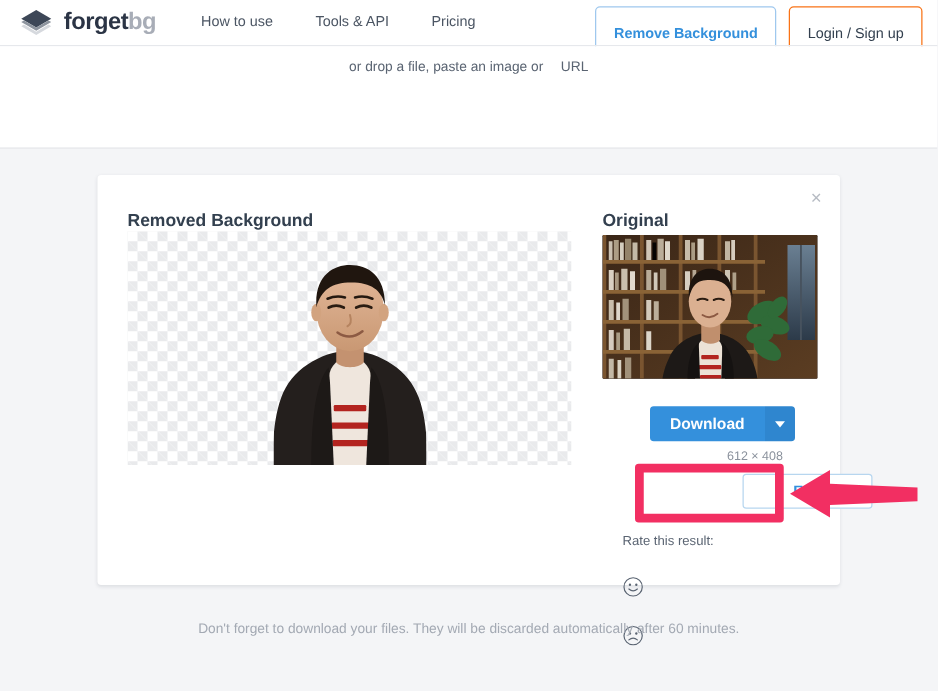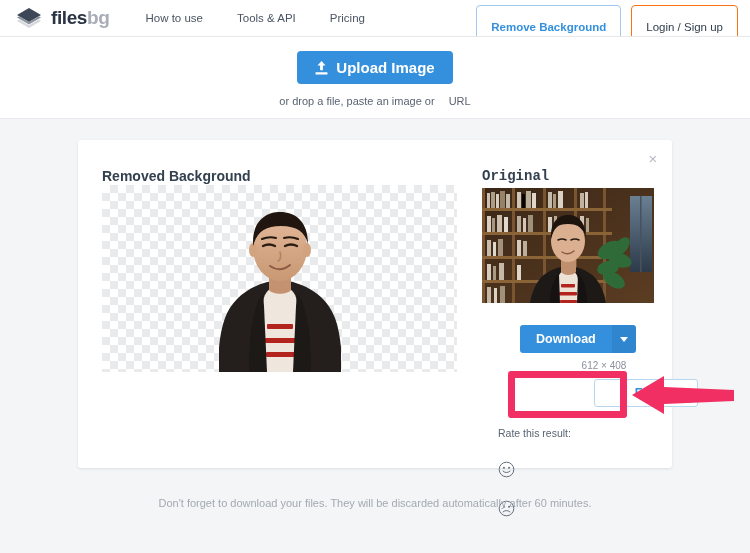--- a/index.html
+++ b/index.html
@@ -79,21 +79,21 @@
   .card-close {
     position: absolute; right: 10px; top: 9px;
     width: 18px; height: 18px; color: #b6bbc3; font-size: 15px;
     display: flex; align-items: center; justify-content: center;
     cursor: pointer; line-height: 1;
   }
   .panel-title {
     position: absolute; font-size: 14px; font-weight: 700; color: #33404f;
   }
   .title-removed { left: 24px; top: 28px; }
-  .title-original { left: 404px; top: 28px; font-family: Liberation Mono, monospace; }
+  .title-original { left: 404px; top: 28px; }
 
   
   .preview-removed {
     position: absolute; left: 24px; top: 45px; width: 355px; height: 187px;
     background-image:
       linear-gradient(45deg, #e9eaec 25%, transparent 25%, transparent 75%, #e9eaec 75%),
       linear-gradient(45deg, #e9eaec 25%, transparent 25%, transparent 75%, #e9eaec 75%);
     background-size: 16px 16px;
     background-position: 0 0, 8px 8px;
     background-color: #ffffff;
@@ -165,45 +165,38 @@
 
   <div class="header">
 
     <div class="logo-wrap">
       <svg class="logo-mark" viewBox="0 0 26 22">
         <polygon points="13,1 25,8 13,15 1,8" fill="#3d4757"></polygon>
         <polygon points="13,15 3.2,9.3 1,10.6 13,17.6 25,10.6 22.8,9.3" fill="#8d949e"></polygon>
         <polygon points="13,18.3 3.2,12.6 1,13.9 13,20.9 25,13.9 22.8,12.6" fill="#d6d9de"></polygon>
       </svg>
       <div class="logo-text">
-        <span class="lt-dark">files</span><span class="lt-gray">bg</span>
+        <span class="lt-dark">forget</span><span class="lt-gray">bg</span>
       </div>
     </div>
 
     <nav class="nav">
       <a>How to use</a>
       <a>Tools &amp; API</a>
       <a>Pricing</a>
     </nav>
 
     <div class="header-actions">
       <div class="btn-outline btn-removebg">Remove Background</div>
       <div class="btn-outline btn-login">Login / Sign up</div>
     </div>
   </div>
   <div class="header-rule"></div>
 
   <div class="upload-zone">
-    <div class="upload-btn">
-      <svg class="upload-icon" viewBox="0 0 13 14">
-        <path d="M6.5 0 L10.5 4.6 H7.9 V9.2 H5.1 V4.6 H2.5 Z" fill="#ffffff"></path>
-        <rect x="0.5" y="11.2" width="12" height="2.4" rx="0.6" fill="#ffffff"></rect>
-      </svg>
-      <span>Upload Image</span>
-    </div>
     <div class="upload-sub"><span>or drop a file, paste an image or </span><a>URL</a></div>
   </div>
   <div class="upload-rule"></div>
 
   <div class="card">
 
     <div class="card-close">×</div>
 
     <div class="panel-title title-removed">Removed Background</div>
     <div class="panel-title title-original">Original</div>

